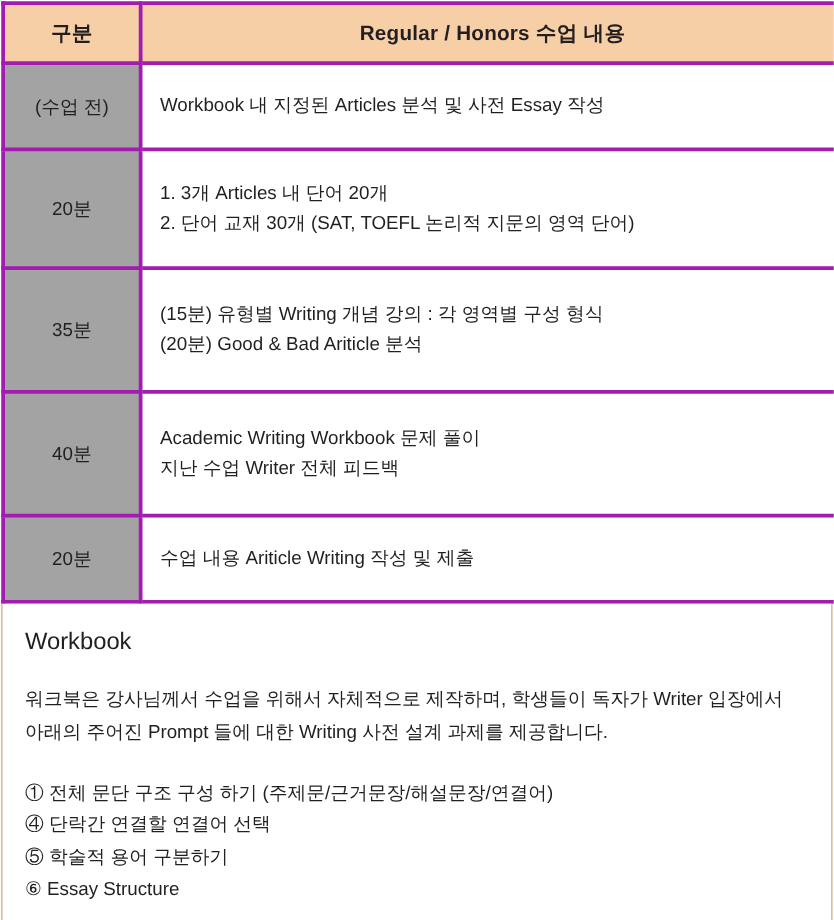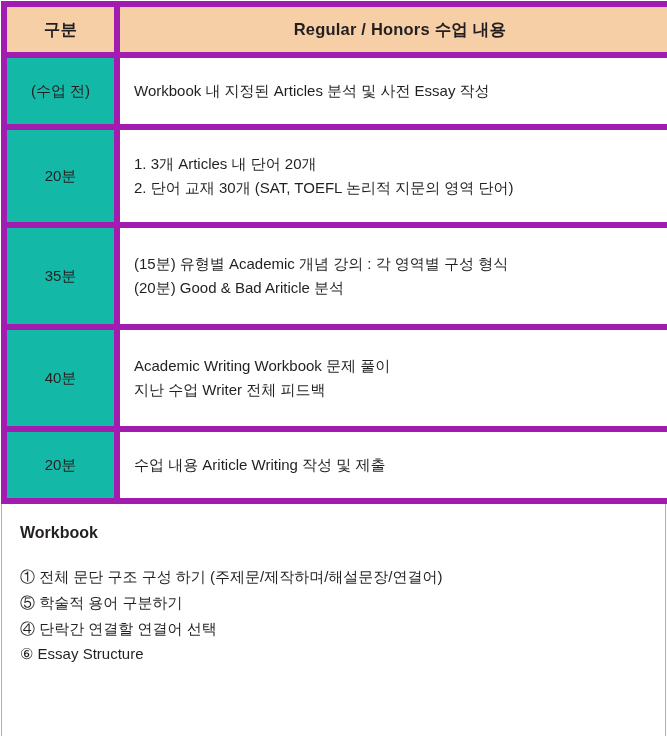--- a/index.html
+++ b/index.html
@@ -21,40 +21,40 @@
     position: relative;
   }
   table.schedule {
     border-collapse: collapse;
     width: 665px;
     margin: 1px 1px 0 1px;
     table-layout: fixed;
   }
   table.schedule th,
   table.schedule td {
-    border: 6px solid #a21caf;
+    border: 3px solid #a21caf;
     vertical-align: middle;
   }
   table.schedule thead th {
     background: #f7cfa6;
     font-weight: bold;
     font-size: 16.5px;
     color: #231f20;
     text-align: center;
     height: 43px;
     letter-spacing: 0.2px;
   }
   th.col-division { width: 105px; }
   th.col-content  { width: 558px; }
 
   td.division {
     text-align: center;
     font-size: 15px;
     color: #231f20;
-    background: #14b8a6;
+    background: #a3a3a3;
     padding: 0 2px;
   }
   td.content {
     text-align: left;
     padding: 10px 14px;
     font-size: 15px;
     line-height: 1.62;
     color: #231f20;
     background: #ffffff;
   }
@@ -72,22 +72,22 @@
     box-sizing: border-box;
     width: 665px;
     margin: 0 1px 1px 1px;
     border: 1px solid #d9a87a;
     border-top: none;
     padding: 16px 16px 14px 16px;
     background: #ffffff;
     height: 343px;
   }
   .workbook-title {
-    font-size: 16px;
-    font-weight: bold;
+    font-size: 19px;
+    font-weight: normal;
     color: #231f20;
     margin: 4px 0 22px 2px;
   }
   .workbook-para {
     font-size: 15px;
     line-height: 1.75;
     color: #231f20;
     margin: 0 0 22px 2px;
     white-space: pre-wrap;
   }
@@ -126,21 +126,21 @@
       <tr class="r-20a">
         <td class="division">20분</td>
         <td class="content">
           <span class="line">1. 3개 Articles 내 단어 20개</span>
           <span class="line">2. 단어 교재 30개 (SAT, TOEFL 논리적 지문의 영역 단어)</span>
         </td>
       </tr>
       <tr class="r-35">
         <td class="division">35분</td>
         <td class="content">
-          <span class="line">(15분) 유형별 Academic 개념 강의 : 각 영역별 구성 형식</span>
+          <span class="line">(15분) 유형별 Writing 개념 강의 : 각 영역별 구성 형식</span>
           <span class="line">(20분) Good &amp; Bad Ariticle 분석</span>
         </td>
       </tr>
       <tr class="r-40">
         <td class="division">40분</td>
         <td class="content">
           <span class="line">Academic Writing Workbook 문제 풀이</span>
           <span class="line">지난 수업 Writer 전체 피드백</span>
         </td>
       </tr>
@@ -148,22 +148,24 @@
         <td class="division">20분</td>
         <td class="content">
           <span class="line">수업 내용 Ariticle Writing 작성 및 제출</span>
         </td>
       </tr>
     </tbody>
   </table>
 
   <div class="workbook-box">
     <div class="workbook-title">Workbook</div>
+    <p class="workbook-para">워크북은 강사님께서 수업을 위해서 자체적으로 제작하며, 학생들이 독자가 Writer 입장에서
+아래의 주어진 Prompt 들에 대한 Writing 사전 설계 과제를 제공합니다.</p>
     <ul class="workbook-list">
-      <li>① 전체 문단 구조 구성 하기 (주제문/제작하며/해설문장/연결어)</li>
+      <li>① 전체 문단 구조 구성 하기 (주제문/근거문장/해설문장/연결어)</li>
+      <li>④ 단락간 연결할 연결어 선택</li>
       <li>⑤ 학술적 용어 구분하기</li>
-      <li>④ 단락간 연결할 연결어 선택</li>
       <li>⑥ Essay Structure</li>
 
     </ul>
   </div>
 
 </div>
 
 </body></html>

